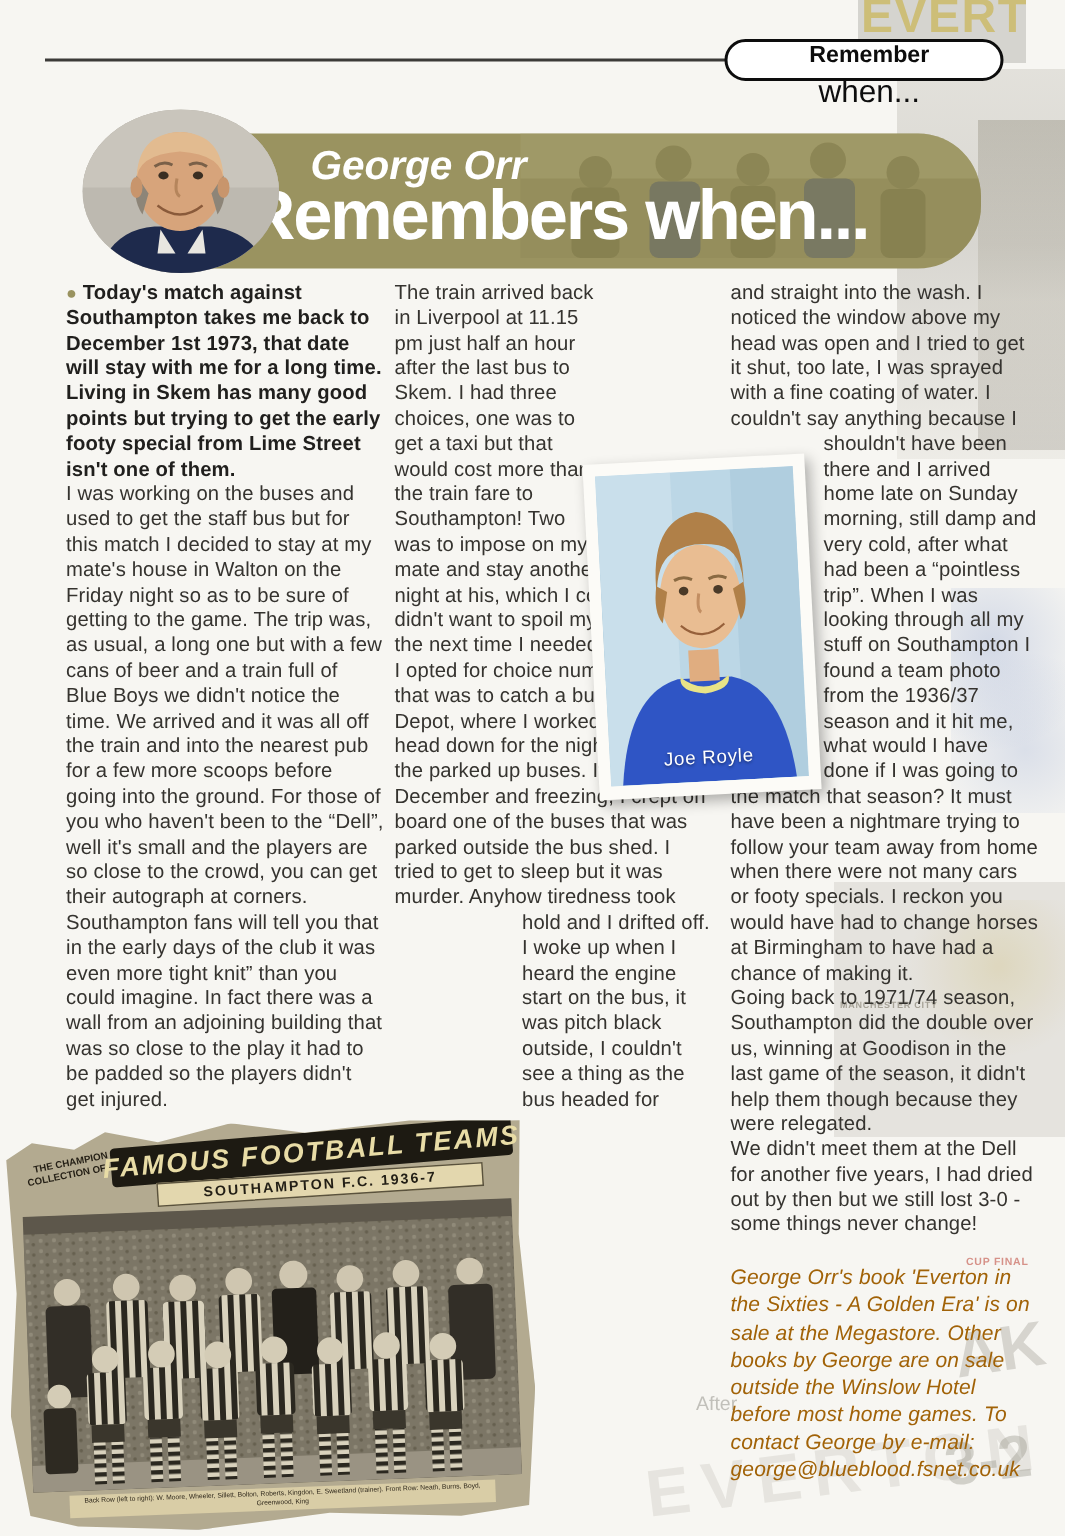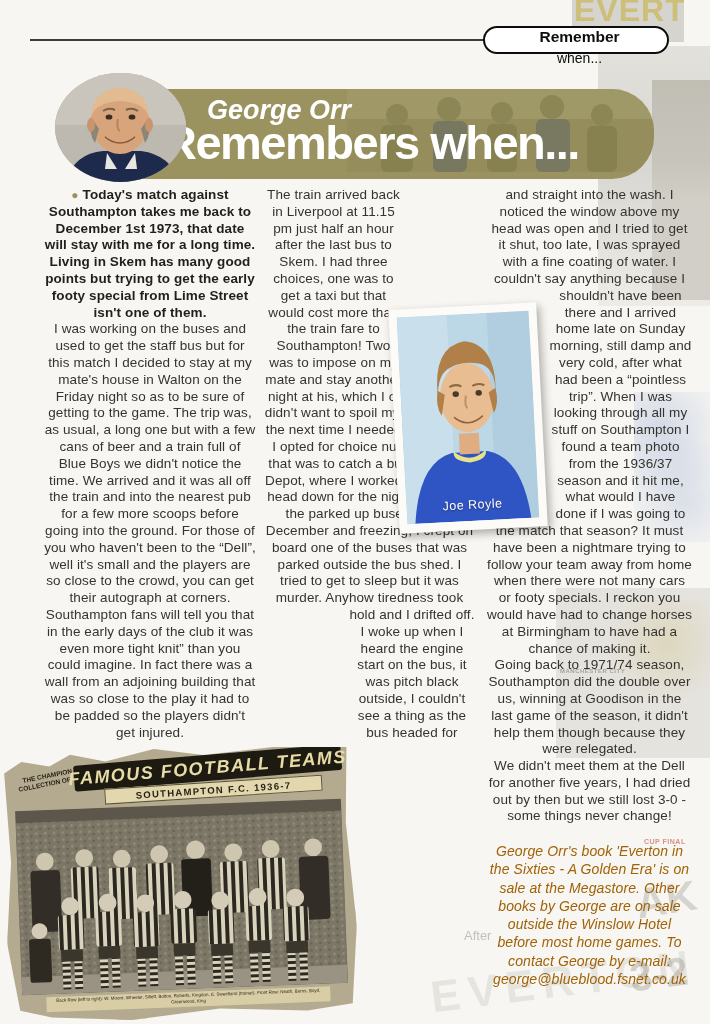--- a/index.html
+++ b/index.html
@@ -43,21 +43,21 @@
   .ghost-big { left:430px; top:956px; font-weight:bold; font-size:44px;
     letter-spacing:8px; transform:rotate(-7deg); color:rgba(140,136,124,.16); }
 
   
   .top-rule { position:absolute; left:30px; top:39px; width:456px; height:2px;
     background:#3c3b39; z-index:3; }
   .tab-pill { position:absolute; left:483px; top:26px; width:186px; height:28px;
     background:#fff; border:2px solid #0d0d0d; border-radius:15px; z-index:3;
     display:flex; align-items:center; padding:0 3px 0 10px; gap:4px;flex-direction:column; }
   .tab-pill .t-bold { font-weight:bold; font-size:15.5px; color:#0d0d0d; }
-  .tab-pill .t-rest { font-size:14px; color:#0d0d0d; }
+  .tab-pill .t-rest { font-size:21px; color:#0d0d0d; }
   .face-thumb { margin-left:auto; width:23px; height:22px; border-radius:3px;
     background:radial-gradient(circle at 50% 40%, #c98d5e 0 40%, #9c6238 70%, #6e4424 100%);
     box-shadow:inset 0 -6px 6px rgba(60,30,10,.5); }
 
   
   .banner { position:absolute; left:97px; top:89px; width:557px; height:90px;
     background:#9a9360; border-radius:10px 42px 42px 10px; z-index:2; overflow:hidden; }
   .banner-photo { position:absolute; inset:0; opacity:.55; }
   .banner-author { position:absolute; left:110px; top:6px; color:#fff;
     font-size:27px; font-weight:bold; font-style:italic; letter-spacing:0;
@@ -67,21 +67,21 @@
   .portrait { position:absolute; left:55px; top:73px; width:131px; height:109px;
     border-radius:50%; overflow:hidden; z-index:3;
     background:linear-gradient(160deg,#c9c5bc,#a8a49a); }
 
   
   .col { position:absolute; top:187px; z-index:1; color:#35332f;
     font-size:13.5px; line-height:16.8px; letter-spacing:.1px; }
   .col-1 { left:44px;  width:212px; }
   .col-2 { left:263px; width:213px; }
   .col-3 { left:487px; width:205px; }
-  .col p { margin:0;text-align:center; }
+  .col p { margin:0; }
   .intro { font-weight:bold; color:#201f1d; }
   .bullet { color:#9a9360; font-size:12px; }
   .spacer-jr2  { float:right; width:66px; height:194px; margin-left:6px; }
   .spacer-team { float:left;  width:78px; height:240px; margin-right:7px; }
   .spacer-jr3  { float:left;  width:55px; height:230px; margin-right:7px; }
   .footnote { font-style:italic; font-size:14px; line-height:18.2px;
     margin-top:17px !important; color:#a16207; }
 
   
   .joe-card { position:absolute; left:394px; top:306px; width:148px; height:224px;

